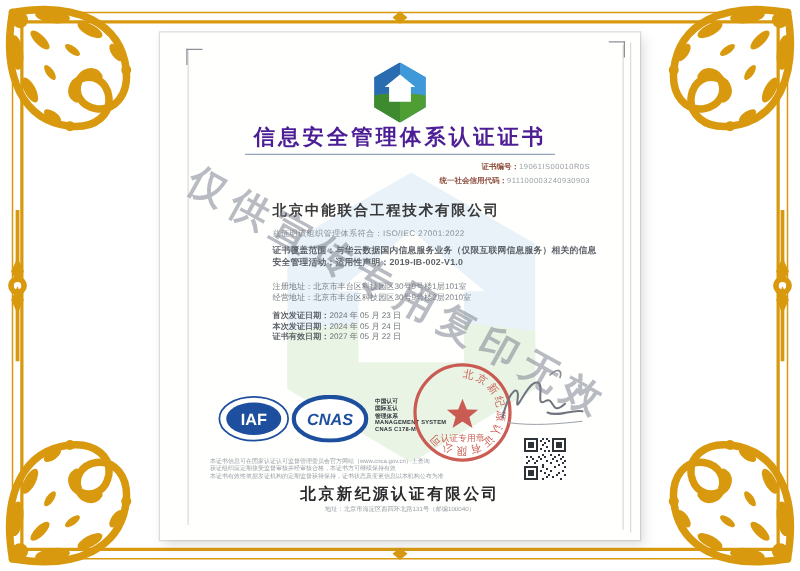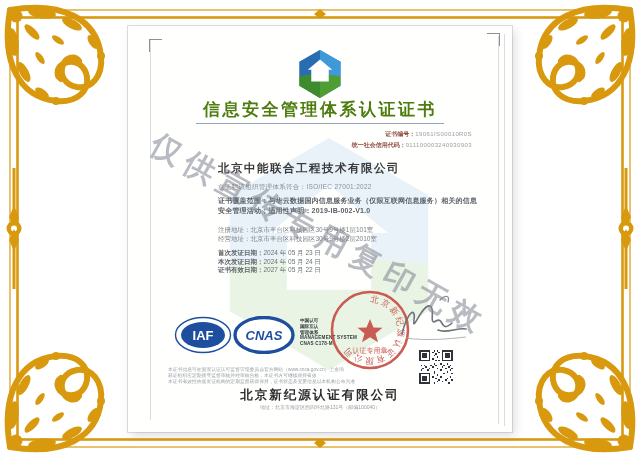--- a/index.html
+++ b/index.html
@@ -8,21 +8,21 @@
   
   #frame{position:absolute;left:0;top:0;width:640px;height:457px;pointer-events:none;}
   
   #paper{position:absolute;left:128px;top:26px;width:384px;height:406px;background:#fffffe;
          box-shadow:0 0 0 1px rgba(150,150,150,.30), 3px 4px 9px rgba(110,110,110,.22);}
   .edge-line{position:absolute;background:#c9ccd0;opacity:.7;}
   .corner-mark{position:absolute;width:12px;height:12px;border-color:#8d9196;border-style:solid;border-width:0;}
   
   .logo{position:absolute;left:170px;top:24px;width:44px;height:48px;}
   .title{position:absolute;left:0;top:72px;width:100%;text-align:center;
-         font-size:17px;font-weight:bold;color:#4d7c0f;letter-spacing:2.5px;}
+         font-size:17px;font-weight:bold;color:#4c1d95;letter-spacing:2.5px;}
   .title-rule{position:absolute;left:68px;top:97px;width:248px;height:1px;background:#93a5bb;}
   .certnos{position:absolute;left:168px;top:101px;width:176px;text-align:right;line-height:8px;}
   .certnos .lbl{font-size:6px;font-weight:bold;color:#8d4c3c;}
   .certnos .val{font-size:6px;color:#9aa0a6;letter-spacing:.4px;}
   
   .company{position:absolute;left:90px;top:135px;font-size:11.5px;font-weight:bold;color:#3a3a3c;letter-spacing:1.5px;}
   .standard{position:absolute;left:90px;top:157px;font-size:6.5px;color:#8b9097;letter-spacing:.3px;}
   .scope{position:absolute;left:90px;top:170px;width:296px;font-size:7px;font-weight:bold;color:#5b6066;line-height:9.5px;letter-spacing:.2px;}
   .addr{position:absolute;left:90px;width:300px;font-size:6.5px;color:#7c8187;line-height:9px;}
   .dates{position:absolute;left:90px;top:223px;font-size:6.5px;color:#6d7278;line-height:8.5px;}

